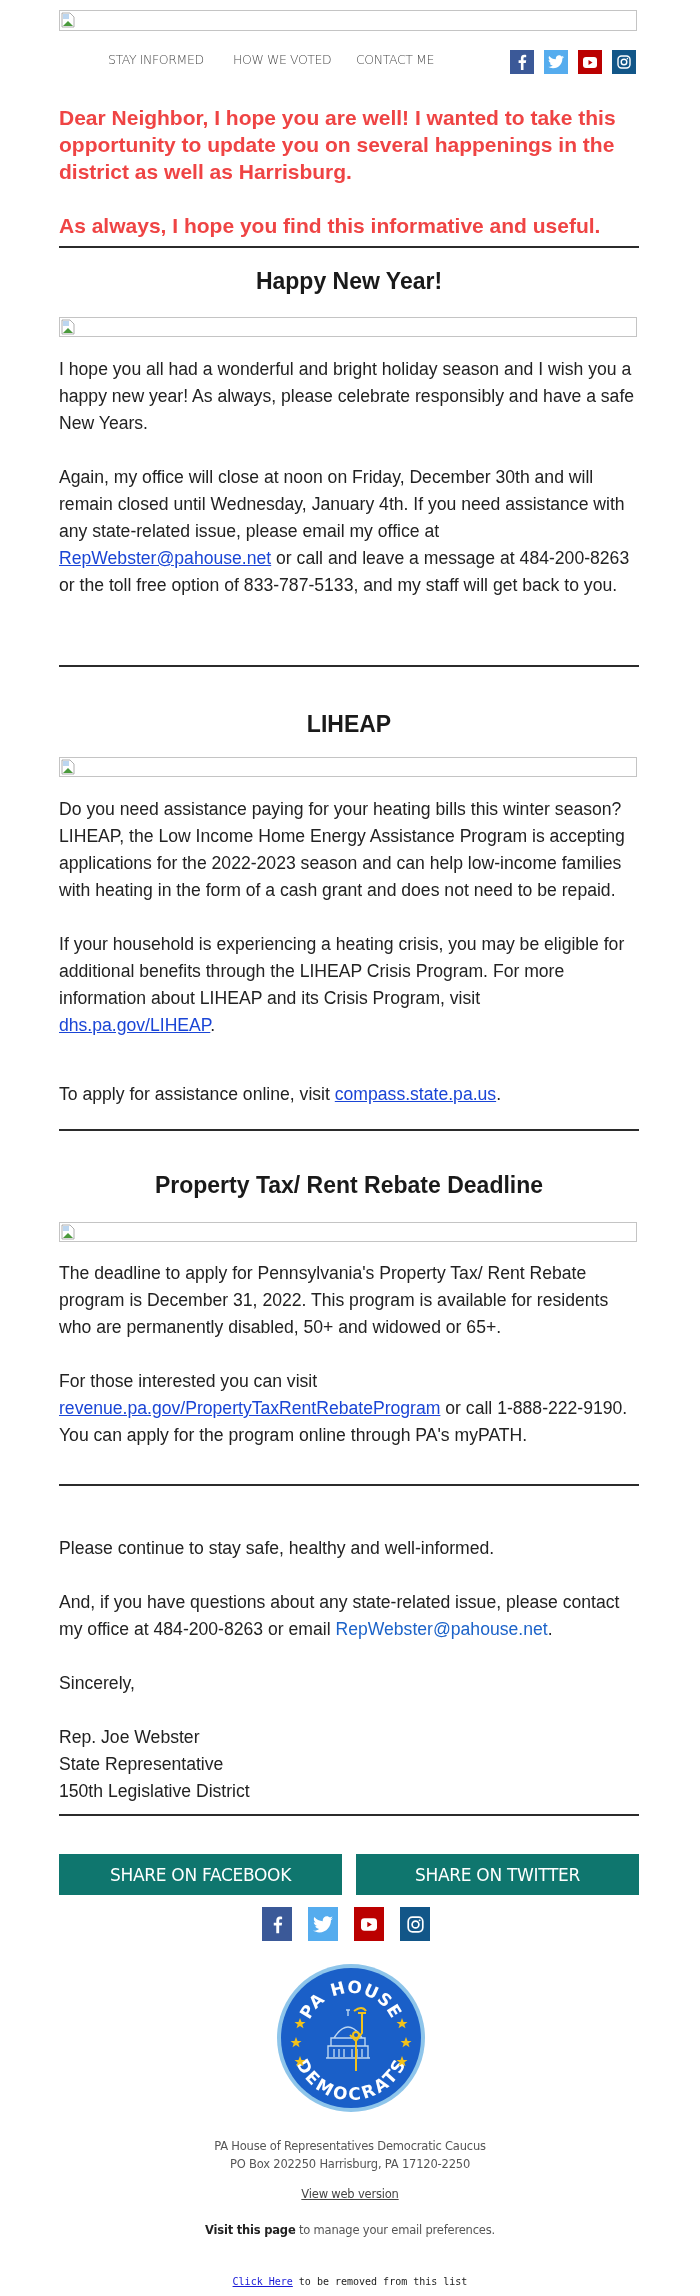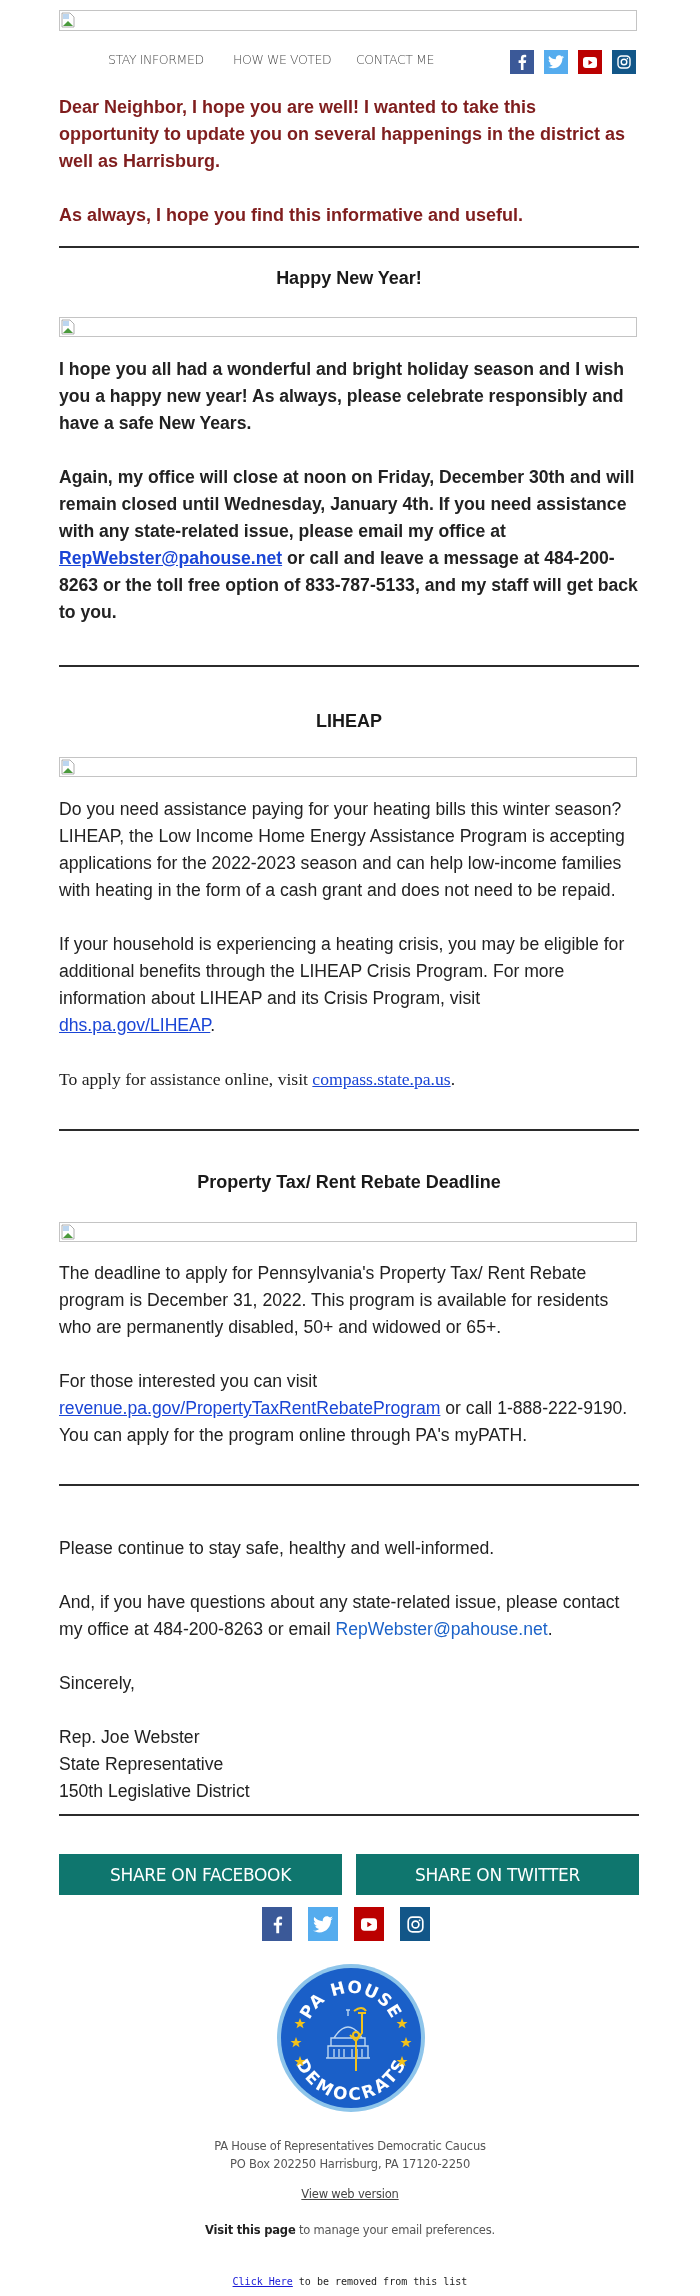--- a/index.html
+++ b/index.html
@@ -7,24 +7,24 @@
   .broken-img { position: absolute; left: 59px; width: 578px; border: 1px solid #c4c4c4; box-sizing: border-box; background: #fff; }
   .broken-img .glyph { position: absolute; left: 1px; top: 1px; width: 14px; height: 16px; }
   .nav { position: absolute; top: 48px; left: 0; width: 675px; height: 30px; }
   .nav-link { position: absolute; top: 4px; font-family: "DejaVu Sans", sans-serif; font-size: 12.5px; letter-spacing: -0.4px; color: #4a4a4a; text-decoration: none; font-weight: 300; }
   .soc { position: absolute; width: 24px; height: 24px; display: flex; align-items: center; justify-content: center; }
   .soc svg { display: block; }
   .fb { background: #3b5998; }
   .tw { background: #55acee; }
   .yt { background: #bb0000; }
   .ig { background: #125688; }
-  .intro { position: absolute; left: 59px; width: 580px; top: 94px; font-weight: bold; font-size: 18px; line-height: 27px; color: #7f1d1d; }
+  .intro { position: absolute; left: 59px; width: 580px; top: 104px; font-weight: bold; font-size: 21px; line-height: 27px; color: #ef4444; }
   .intro p { margin: 0; }
   .hr { position: absolute; left: 59px; width: 580px; height: 0; border-top: 2px solid #2b2b2b; }
-  .h2 { position: absolute; left: 59px; width: 580px; text-align: center; font-weight: bold; font-size: 18px; color: #1a1a1a; }
+  .h2 { position: absolute; left: 59px; width: 580px; text-align: center; font-weight: bold; font-size: 23px; color: #1a1a1a; }
   .para { position: absolute; left: 59px; width: 580px; font-size: 17.6px; line-height: 27px; color: #222; }
   .para p { margin: 0; }
   a.lnk { color: #1a45d6; text-decoration: underline; }
   a.lnk-plain { color: #1c63c9; text-decoration: none; }
   .share { position: absolute; top: 1854px; width: 283px; height: 41px; background: #0f766e; color: #ffffff; font-family: "DejaVu Sans", sans-serif; font-size: 17px; letter-spacing: -0.3px; display: flex; align-items: center; justify-content: center; text-decoration: none; }
   .fsoc { position: absolute; top: 1907px; width: 30px; height: 34px; display: flex; align-items: center; justify-content: center; }
   .logo { position: absolute; left: 276px; top: 1963px; width: 150px; height: 150px; }
   .footer { position: absolute; left: 0; width: 700px; text-align: center; font-family: "DejaVu Sans", sans-serif; color: #555; font-size: 11.5px; letter-spacing: -0.2px; }
   .footer a { color: #444; }
 </style>
@@ -77,39 +77,39 @@
 <div class="hr" style="top:246px;"></div>
 
 <div class="h2" style="top:268px;">Happy New Year!</div>
 <div class="broken-img" style="top:317px;height:20px;">
   <svg class="glyph" viewBox="0 0 14 16">
       <path d="M1 1h8l4 4v10H1z" fill="#fff" stroke="#999" stroke-width="0.8"></path>
       <path d="M2 14l5-5 5 5z" fill="#4a9a3c"></path>
       <rect x="2" y="2" width="6" height="5" fill="#bcd6f0"></rect>
     </svg>
 </div>
-<div class="para" style="top:356px;font-weight:bold;">
+<div class="para" style="top:356px;">
   <p>I hope you all had a wonderful and bright holiday season and I wish you a happy new year! As always, please celebrate responsibly and have a safe New Years.</p>
   <p style="margin-top:27px;"><span>Again, my office will close at noon on Friday, December 30th and will remain closed until Wednesday, January 4th. If you need assistance with any state-related issue, please email my office at </span><a class="lnk">RepWebster@pahouse.net</a><span> or call and leave a message at 484-200-8263 or the toll free option of 833-787-5133, and my staff will get back to you.</span></p>
 </div>
 
 <div class="hr" style="top:665px;"></div>
 
 <div class="h2" style="top:711px;">LIHEAP</div>
 <div class="broken-img" style="top:757px;height:20px;">
   <svg class="glyph" viewBox="0 0 14 16">
       <path d="M1 1h8l4 4v10H1z" fill="#fff" stroke="#999" stroke-width="0.8"></path>
       <path d="M2 14l5-5 5 5z" fill="#4a9a3c"></path>
       <rect x="2" y="2" width="6" height="5" fill="#bcd6f0"></rect>
     </svg>
 </div>
 <div class="para" style="top:796px;">
   <p>Do you need assistance paying for your heating bills this winter season? LIHEAP, the Low Income Home Energy Assistance Program is accepting applications for the 2022-2023 season and can help low-income families with heating in the form of a cash grant and does not need to be repaid.</p>
   <p style="margin-top:27px;"><span>If your household is experiencing a heating crisis, you may be eligible for additional benefits through the LIHEAP Crisis Program. For more information about LIHEAP and its Crisis Program, visit </span><a class="lnk">dhs.pa.gov/LIHEAP</a><span>.</span></p>
-  <p style="margin-top:27px;font-family:Liberation Serif, serif;"><span>To apply for assistance online, visit </span><a class="lnk">compass.state.pa.us</a><span>.</span></p>
+  <p style="margin-top:42px;"><span>To apply for assistance online, visit </span><a class="lnk">compass.state.pa.us</a><span>.</span></p>
 </div>
 
 <div class="hr" style="top:1129px;"></div>
 
 <div class="h2" style="top:1172px;">Property Tax/ Rent Rebate Deadline</div>
 <div class="broken-img" style="top:1222px;height:20px;">
   <svg class="glyph" viewBox="0 0 14 16">
       <path d="M1 1h8l4 4v10H1z" fill="#fff" stroke="#999" stroke-width="0.8"></path>
       <path d="M2 14l5-5 5 5z" fill="#4a9a3c"></path>
       <rect x="2" y="2" width="6" height="5" fill="#bcd6f0"></rect>

